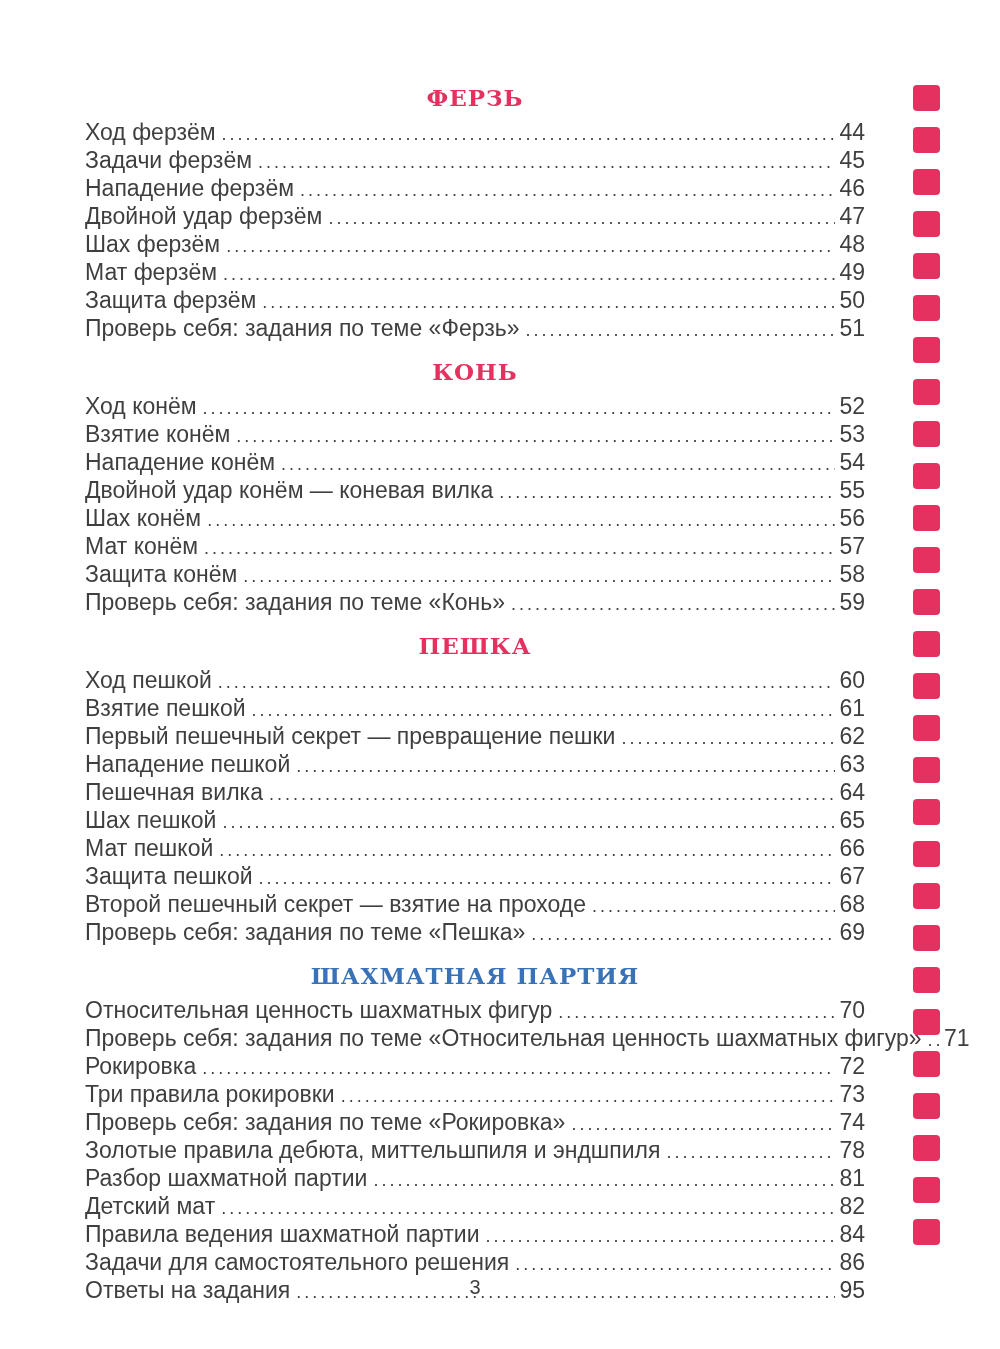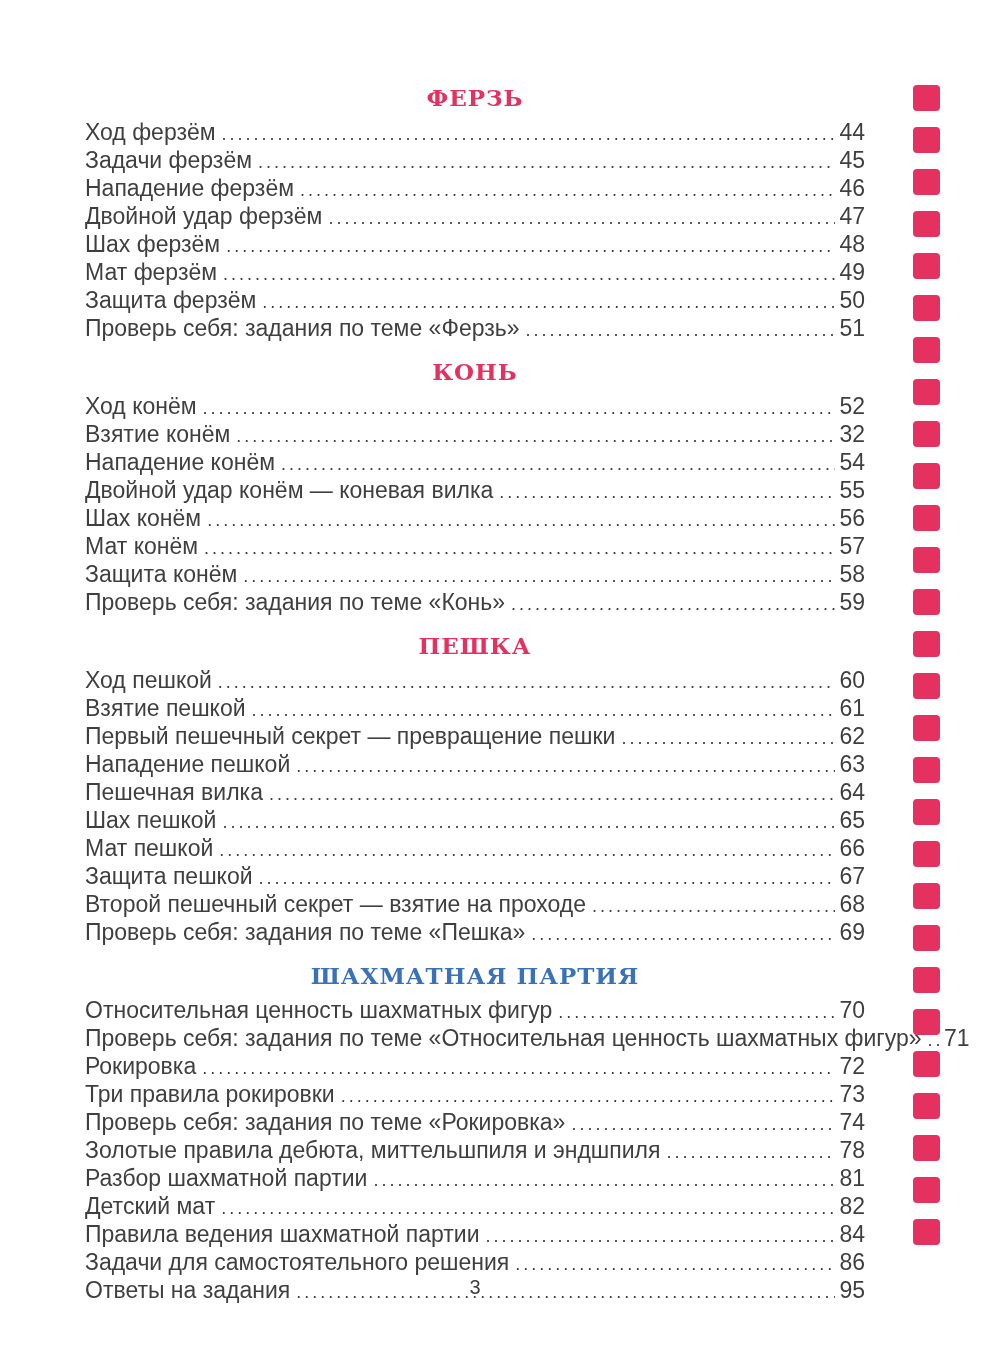--- a/index.html
+++ b/index.html
@@ -133,21 +133,21 @@
       </div>
       <h2 class="section-heading pink">КОНЬ</h2>
       <div class="toc-row">
         <span class="toc-title">Ход конём</span>
         <span class="dots"></span>
         <span class="toc-page">52</span>
       </div>
       <div class="toc-row">
         <span class="toc-title">Взятие конём</span>
         <span class="dots"></span>
-        <span class="toc-page">32</span>
+        <span class="toc-page">53</span>
       </div>
       <div class="toc-row">
         <span class="toc-title">Нападение конём</span>
         <span class="dots"></span>
         <span class="toc-page">54</span>
       </div>
       <div class="toc-row">
         <span class="toc-title">Двойной удар конём — коневая вилка</span>
         <span class="dots"></span>
         <span class="toc-page">55</span>

